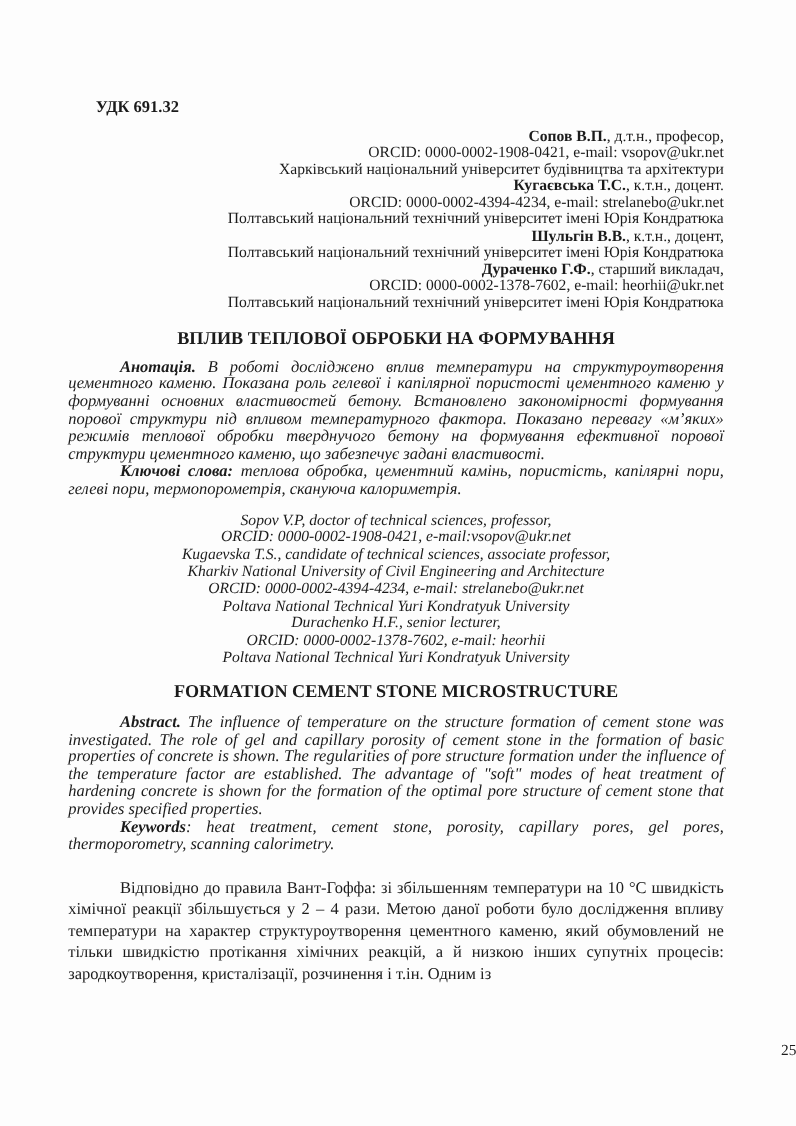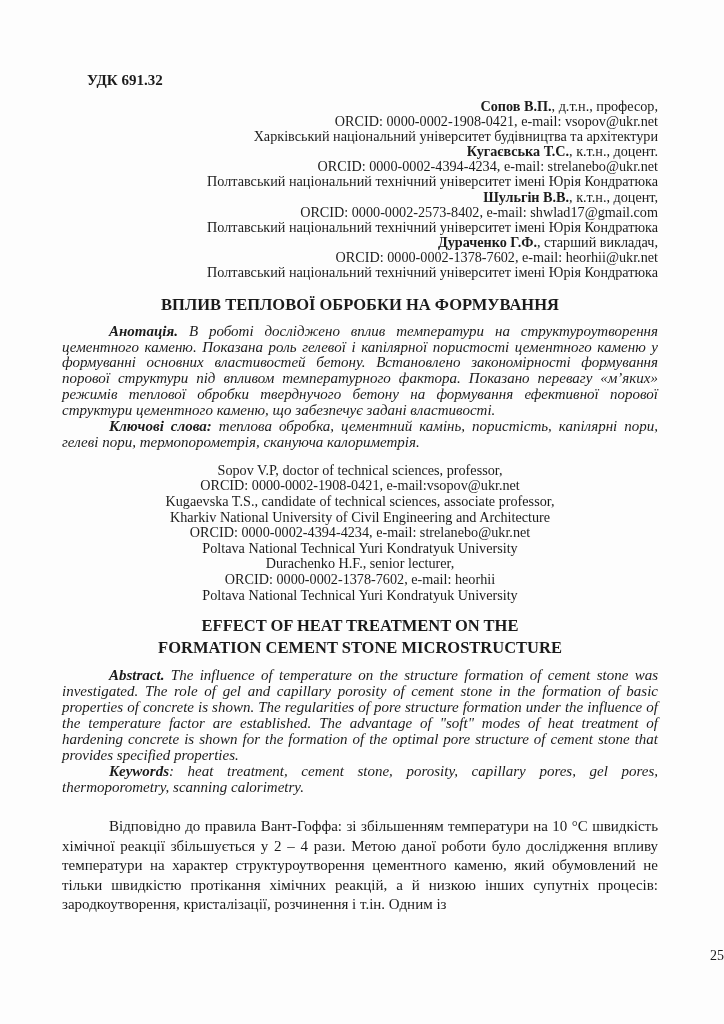--- a/index.html
+++ b/index.html
@@ -16,37 +16,38 @@
     font-family: "Liberation Serif", "DejaVu Serif", serif;
     overflow: hidden;
   }
   .content {
     position: absolute;
     left: 62px;
     top: 0;
     width: 596px;
   }
   .udc {
-    margin-top: 72px;
+    margin-top: 90px;
     padding-left: 25px;
     font-weight: bold;
     font-size: 15px;
     line-height: 16px;
   }
   .authors-uk {
     margin-top: 11px;
     text-align: right;
     font-size: 14.2px;
     line-height: 15.1px;
   }
   .authors-en {
     margin-top: 12px;
     text-align: center;
     font-size: 14.2px;
     line-height: 15.6px;
+    font-style: italic;
   }
   .b { font-weight: bold; }
   .title {
     margin-top: 14px;
     text-align: center;
     font-weight: bold;
     font-size: 16.5px;
     line-height: 21.5px;
   }
   .title-en { margin-top: 12px; }
@@ -85,21 +86,20 @@
     <div class="udc">УДК 691.32</div>
 
     <div class="authors-uk">
       <div><span class="b">Сопов В.П.</span><span>, д.т.н., професор,</span></div>
       <div>ORCID: 0000-0002-1908-0421, e-mail: vsopov@ukr.net</div>
       <div>Харківський національний університет будівництва та архітектури</div>
       <div><span class="b">Кугаєвська Т.С.</span><span>, к.т.н., доцент.</span></div>
       <div>ORCID: 0000-0002-4394-4234, e-mail: strelanebo@ukr.net</div>
       <div>Полтавський національний технічний університет імені Юрія Кондратюка</div>
       <div><span class="b">Шульгін В.В.</span><span>, к.т.н., доцент,</span></div>
-      <div>ORCID: 0000-0002-2573-8402, e-mail: shwlad17@gmail.com</div>
       <div>Полтавський національний технічний університет імені Юрія Кондратюка</div>
       <div><span class="b">Дураченко Г.Ф.</span><span>, старший викладач,</span></div>
       <div>ORCID: 0000-0002-1378-7602, e-mail: heorhii@ukr.net</div>
       <div>Полтавський національний технічний університет імені Юрія Кондратюка</div>
     </div>
 
     <div class="title">
       <div>ВПЛИВ ТЕПЛОВОЇ ОБРОБКИ НА ФОРМУВАННЯ</div>
     </div>
 
@@ -113,21 +113,20 @@
       <div>Kugaevska T.S., candidate of technical sciences, associate professor,</div>
       <div>Kharkiv National University of Civil Engineering and Architecture</div>
       <div>ORCID: 0000-0002-4394-4234, e-mail: strelanebo@ukr.net</div>
       <div>Poltava National Technical Yuri Kondratyuk University</div>
       <div>Durachenko H.F., senior lecturer,</div>
       <div>ORCID: 0000-0002-1378-7602, e-mail: heorhii</div>
       <div>Poltava National Technical Yuri Kondratyuk University</div>
     </div>
 
     <div class="title title-en">
-      <div>EFFECT OF HEAT TREATMENT ON THE</div>
       <div>FORMATION CEMENT STONE MICROSTRUCTURE</div>
     </div>
 
     <p class="par it abstract-en"><span class="lead">Abstract.</span> <span>The influence of temperature on the structure formation of cement stone was investigated. The role of gel and capillary porosity of cement stone in the formation of basic properties of concrete is shown. The regularities of pore structure formation under the influence of the temperature factor are established. The advantage of "soft" modes of heat treatment of hardening concrete is shown for the formation of the optimal pore structure of cement stone that provides specified properties.</span></p>
 
     <p class="par it"><span class="lead">Keywords</span><span>: heat treatment, cement stone, porosity, capillary pores, gel pores, thermoporometry, scanning calorimetry.</span></p>
 
     <p class="par intro">Відповідно до правила Вант-Гоффа: зі збільшенням температури на 10 °С швидкість хімічної реакції збільшується у 2 – 4 рази. Метою даної роботи було дослідження впливу температури на характер структуроутворення цементного каменю, який обумовлений не тільки швидкістю протікання хімічних реакцій, а й низкою інших супутніх процесів: зародкоутворення, кристалізації, розчинення і т.ін. Одним із</p>
 
   </div>

